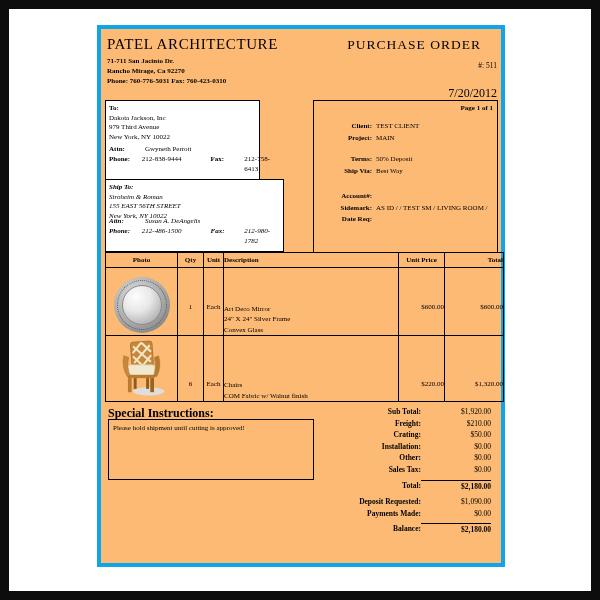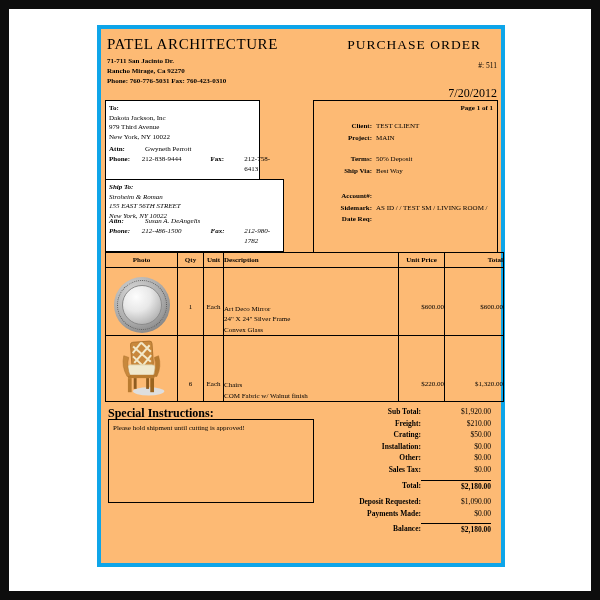--- a/index.html
+++ b/index.html
@@ -57,21 +57,21 @@
   tr.row2 td.pad{padding-bottom:12px;}
   td.photo-cell{vertical-align:middle;text-align:center;}
   
   .mirror{width:56px;height:56px;margin:2px auto;border-radius:50%;position:relative;
           background:radial-gradient(circle at 38% 32%, #dcdcdc, #a8a8a8 55%, #7d7d7d 85%, #6e6e6e);}
   .mirror-ring{position:absolute;inset:3px;border-radius:50%;border:1px dotted #5a5a5a;}
   .mirror-glass{position:absolute;inset:8px;border-radius:50%;border:1px solid #8a8a8a;
           background:radial-gradient(circle at 35% 28%, #fdfdfd, #e8e8e8 40%, #b5b5b5 78%, #979797);}
   
   .si-label{position:absolute;left:7px;top:377px;font-size:12px;font-weight:bold;}
-  .si-box{position:absolute;left:7px;top:390px;width:206px;height:84px;box-sizing:border-box;
+  .si-box{position:absolute;left:7px;top:390px;width:206px;height:61px;box-sizing:border-box;
           border:1px solid #000;padding:4px;font-size:7px;line-height:9px;}
   
   .totals{position:absolute;right:10px;top:377px;width:240px;font-size:7.5px;}
   .t-row{display:flex;justify-content:flex-end;line-height:11.6px;}
   .t-lab{font-weight:bold;text-align:right;}
   .t-val{width:70px;text-align:right;}
   .t-val.lined{border-top:1px solid #000;font-weight:bold;}
   .t-gap{height:4px;}
 </style>
 </head>

